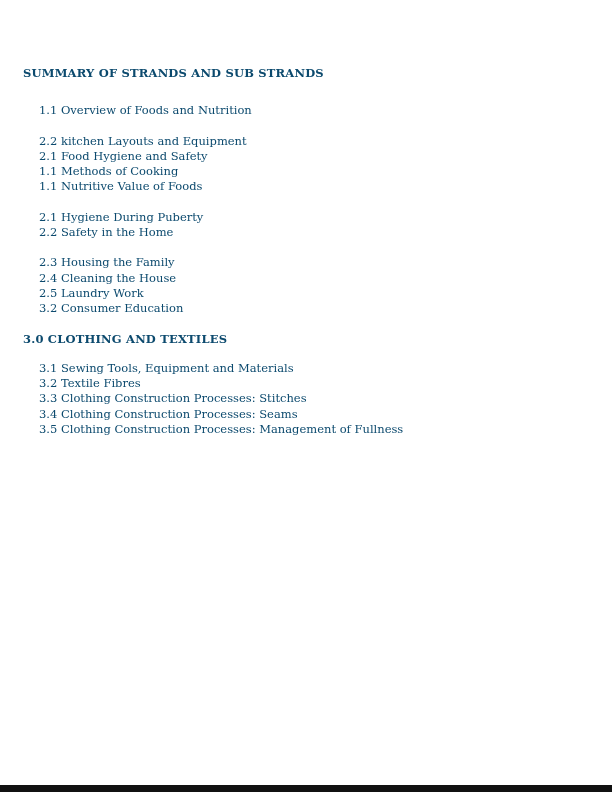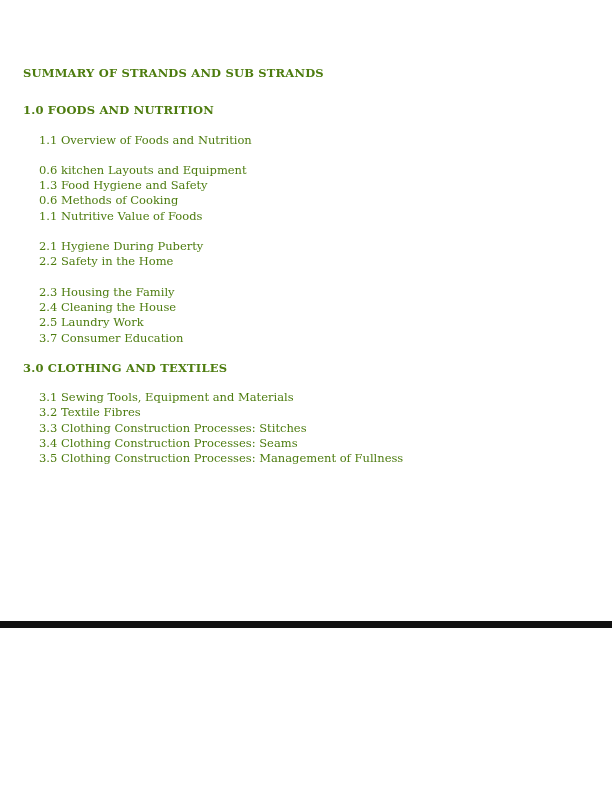--- a/index.html
+++ b/index.html
@@ -3,25 +3,25 @@
 <meta charset="utf-8">
 <style>
   html, body {
     margin: 0;
     padding: 0;
     background: #ffffff;
   }
   .page {
     position: relative;
     width: 612px;
-    height: 628px;
+    height: 792px;
     background: #ffffff;
     overflow: hidden;
     font-family: "DejaVu Serif", serif;
-    color: #4d7c0f;
+    color: #0c4a6e;
   }
   .content {
     position: absolute;
     top: 66px;
     left: 23px;
     right: 36px;
   }
   .doc-title {
     font-size: 11.5px;
     font-weight: bold;
@@ -54,39 +54,38 @@
     background: #111111;
   }
 </style>
 </head>
 <body>
 
 <div class="page">
   <div class="content">
     <p class="doc-title">SUMMARY OF STRANDS AND SUB STRANDS</p>
     <div id="sections">
-        <p class="section-heading">1.0 FOODS AND NUTRITION</p>
         <div class="group">
           <p class="line">1.1 Overview of Foods and Nutrition</p>
         </div>
         <div class="group">
-          <p class="line">0.6 kitchen Layouts and Equipment</p>
-          <p class="line">1.3 Food Hygiene and Safety</p>
-          <p class="line">0.6 Methods of Cooking</p>
+          <p class="line">2.2 kitchen Layouts and Equipment</p>
+          <p class="line">2.1 Food Hygiene and Safety</p>
+          <p class="line">1.1 Methods of Cooking</p>
           <p class="line">1.1 Nutritive Value of Foods</p>
         </div>
         <div class="group">
           <p class="line">2.1 Hygiene During Puberty</p>
           <p class="line">2.2 Safety in the Home</p>
         </div>
         <div class="group">
           <p class="line">2.3 Housing the Family</p>
           <p class="line">2.4 Cleaning the House</p>
           <p class="line">2.5 Laundry Work</p>
-          <p class="line">3.7 Consumer Education</p>
+          <p class="line">3.2 Consumer Education</p>
         </div>
         <p class="section-heading">3.0 CLOTHING AND TEXTILES</p>
         <div class="group">
           <p class="line">3.1 Sewing Tools, Equipment and Materials</p>
           <p class="line">3.2 Textile Fibres</p>
           <p class="line">3.3 Clothing Construction Processes: Stitches</p>
           <p class="line">3.4 Clothing Construction Processes: Seams</p>
           <p class="line">3.5 Clothing Construction Processes: Management of Fullness</p>
         </div>
       </div>

